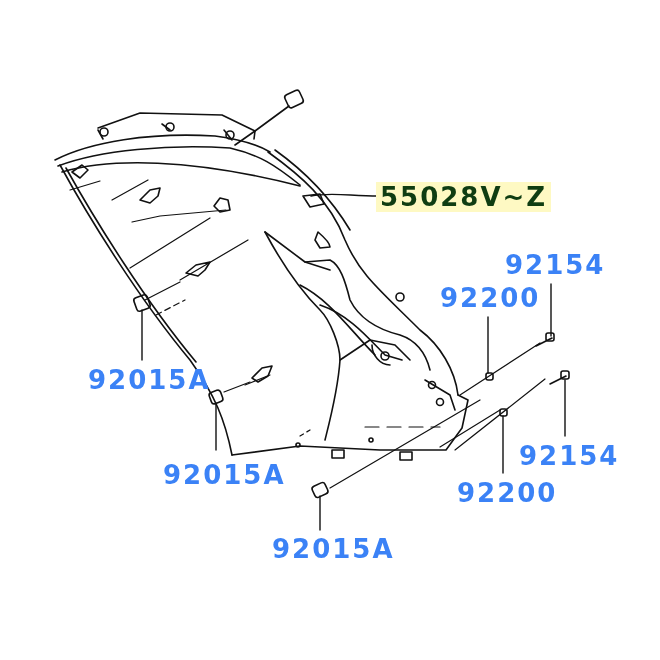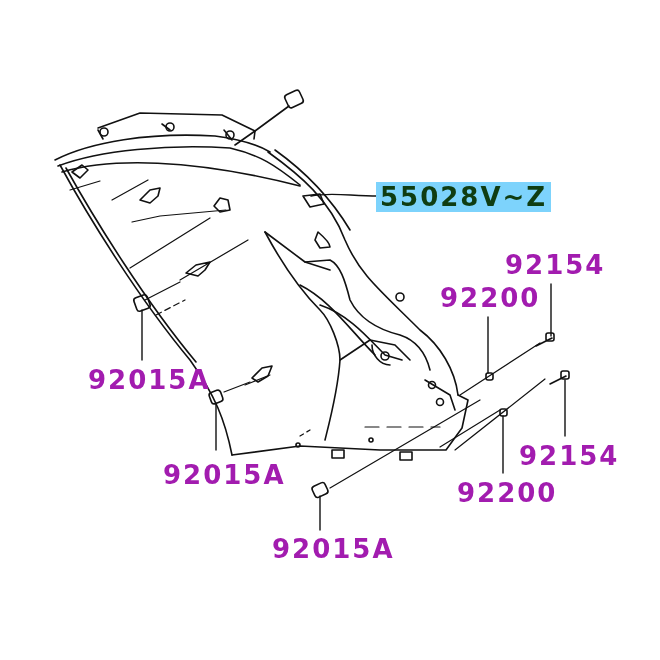--- a/index.html
+++ b/index.html
@@ -1,19 +1,19 @@
 <!DOCTYPE html>
 <html><head>
 <meta charset="utf-8">
 <style>
   html, body { margin:0; padding:0; background:#ffffff; }
   #stage { position:relative; width:660px; height:660px; background:#ffffff; overflow:hidden; }
   svg.drawing { position:absolute; left:0; top:0; width:660px; height:660px; }
-  .lbl { position:absolute; font-family:"DejaVu Sans", sans-serif; font-weight:bold; font-size:26px; letter-spacing:2px; color:#a21caf; white-space:nowrap; line-height:30px; }
-  .hl { background:#7dd3fc; color:#0f3d12; padding:0 4px; }
+  .lbl { position:absolute; font-family:"DejaVu Sans", sans-serif; font-weight:bold; font-size:26px; letter-spacing:2px; color:#3b82f6; white-space:nowrap; line-height:30px; }
+  .hl { background:#fef9c3; color:#0f3d12; padding:0 4px; }
 </style>
 </head>
 <body>
 
 <div id="stage">
   <svg class="drawing" viewBox="0 0 660 660" fill="none" stroke="#111" stroke-width="1.6" stroke-linejoin="round" stroke-linecap="round">
 
     <g>
       <path d="M98,128 L140,113 L222,115 L255,131 L254,139"></path>
       <path d="M55,160 C90,142 150,132 215,136 C245,140 260,146 270,152"></path>

